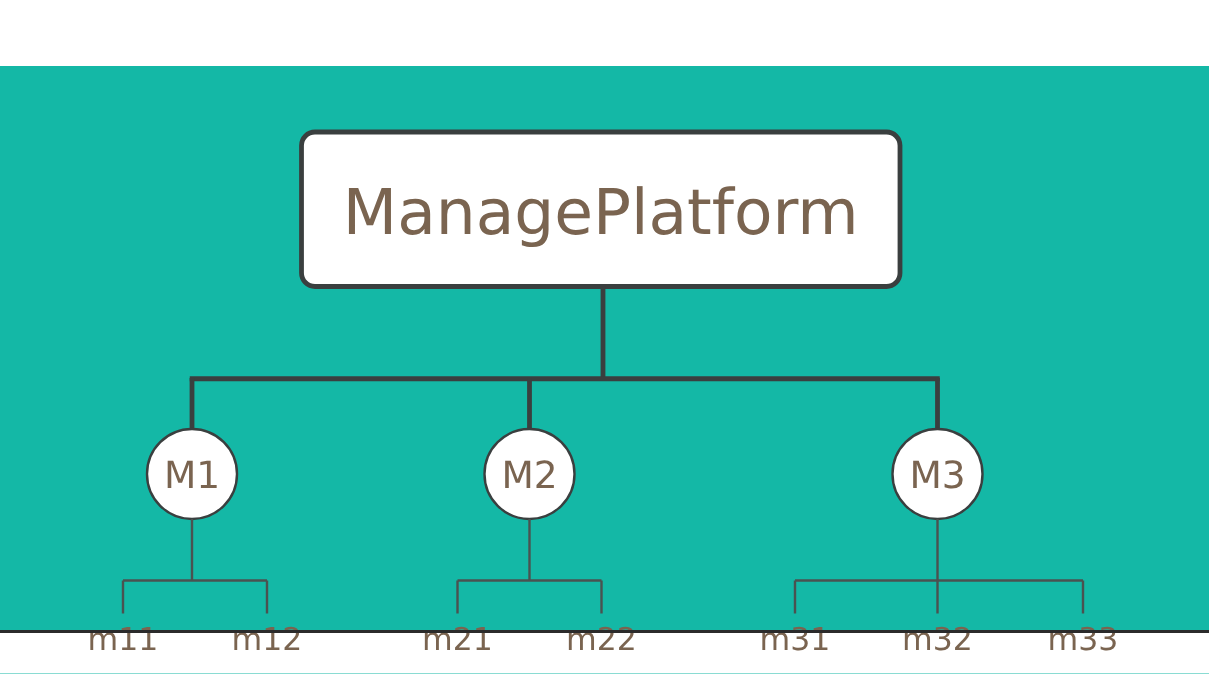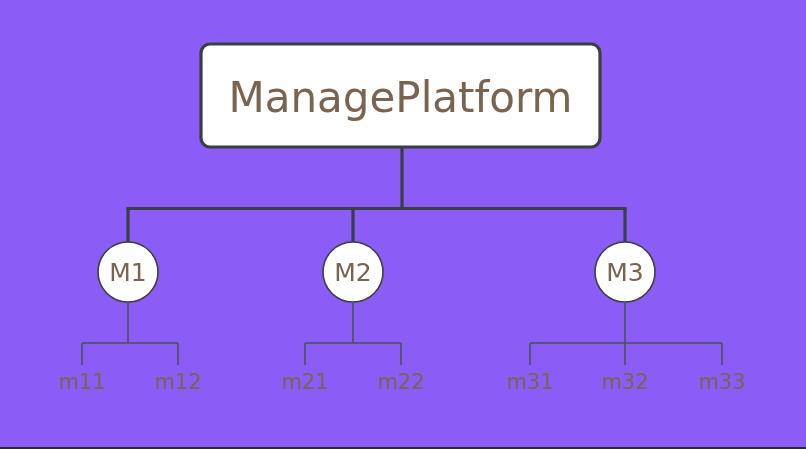--- a/index.html
+++ b/index.html
@@ -9,23 +9,24 @@
   }
   body {
     width: 806px;
     height: 449px;
     overflow: hidden;
     font-family: "DejaVu Sans", "Liberation Sans", sans-serif;
   }
   #diagram-root {
     position: relative;
     width: 806px;
-    height: 449px;
-    background: #8b5cf6;
+    height: 378px;
+    background: #14b8a6;
     box-sizing: border-box;
+    margin-top: 44px;
   }
   #diagram-svg {
     position: absolute;
     left: 0;
     top: 0;
     width: 806px;
     height: 449px;
     display: block;
   }
   .node-text {

